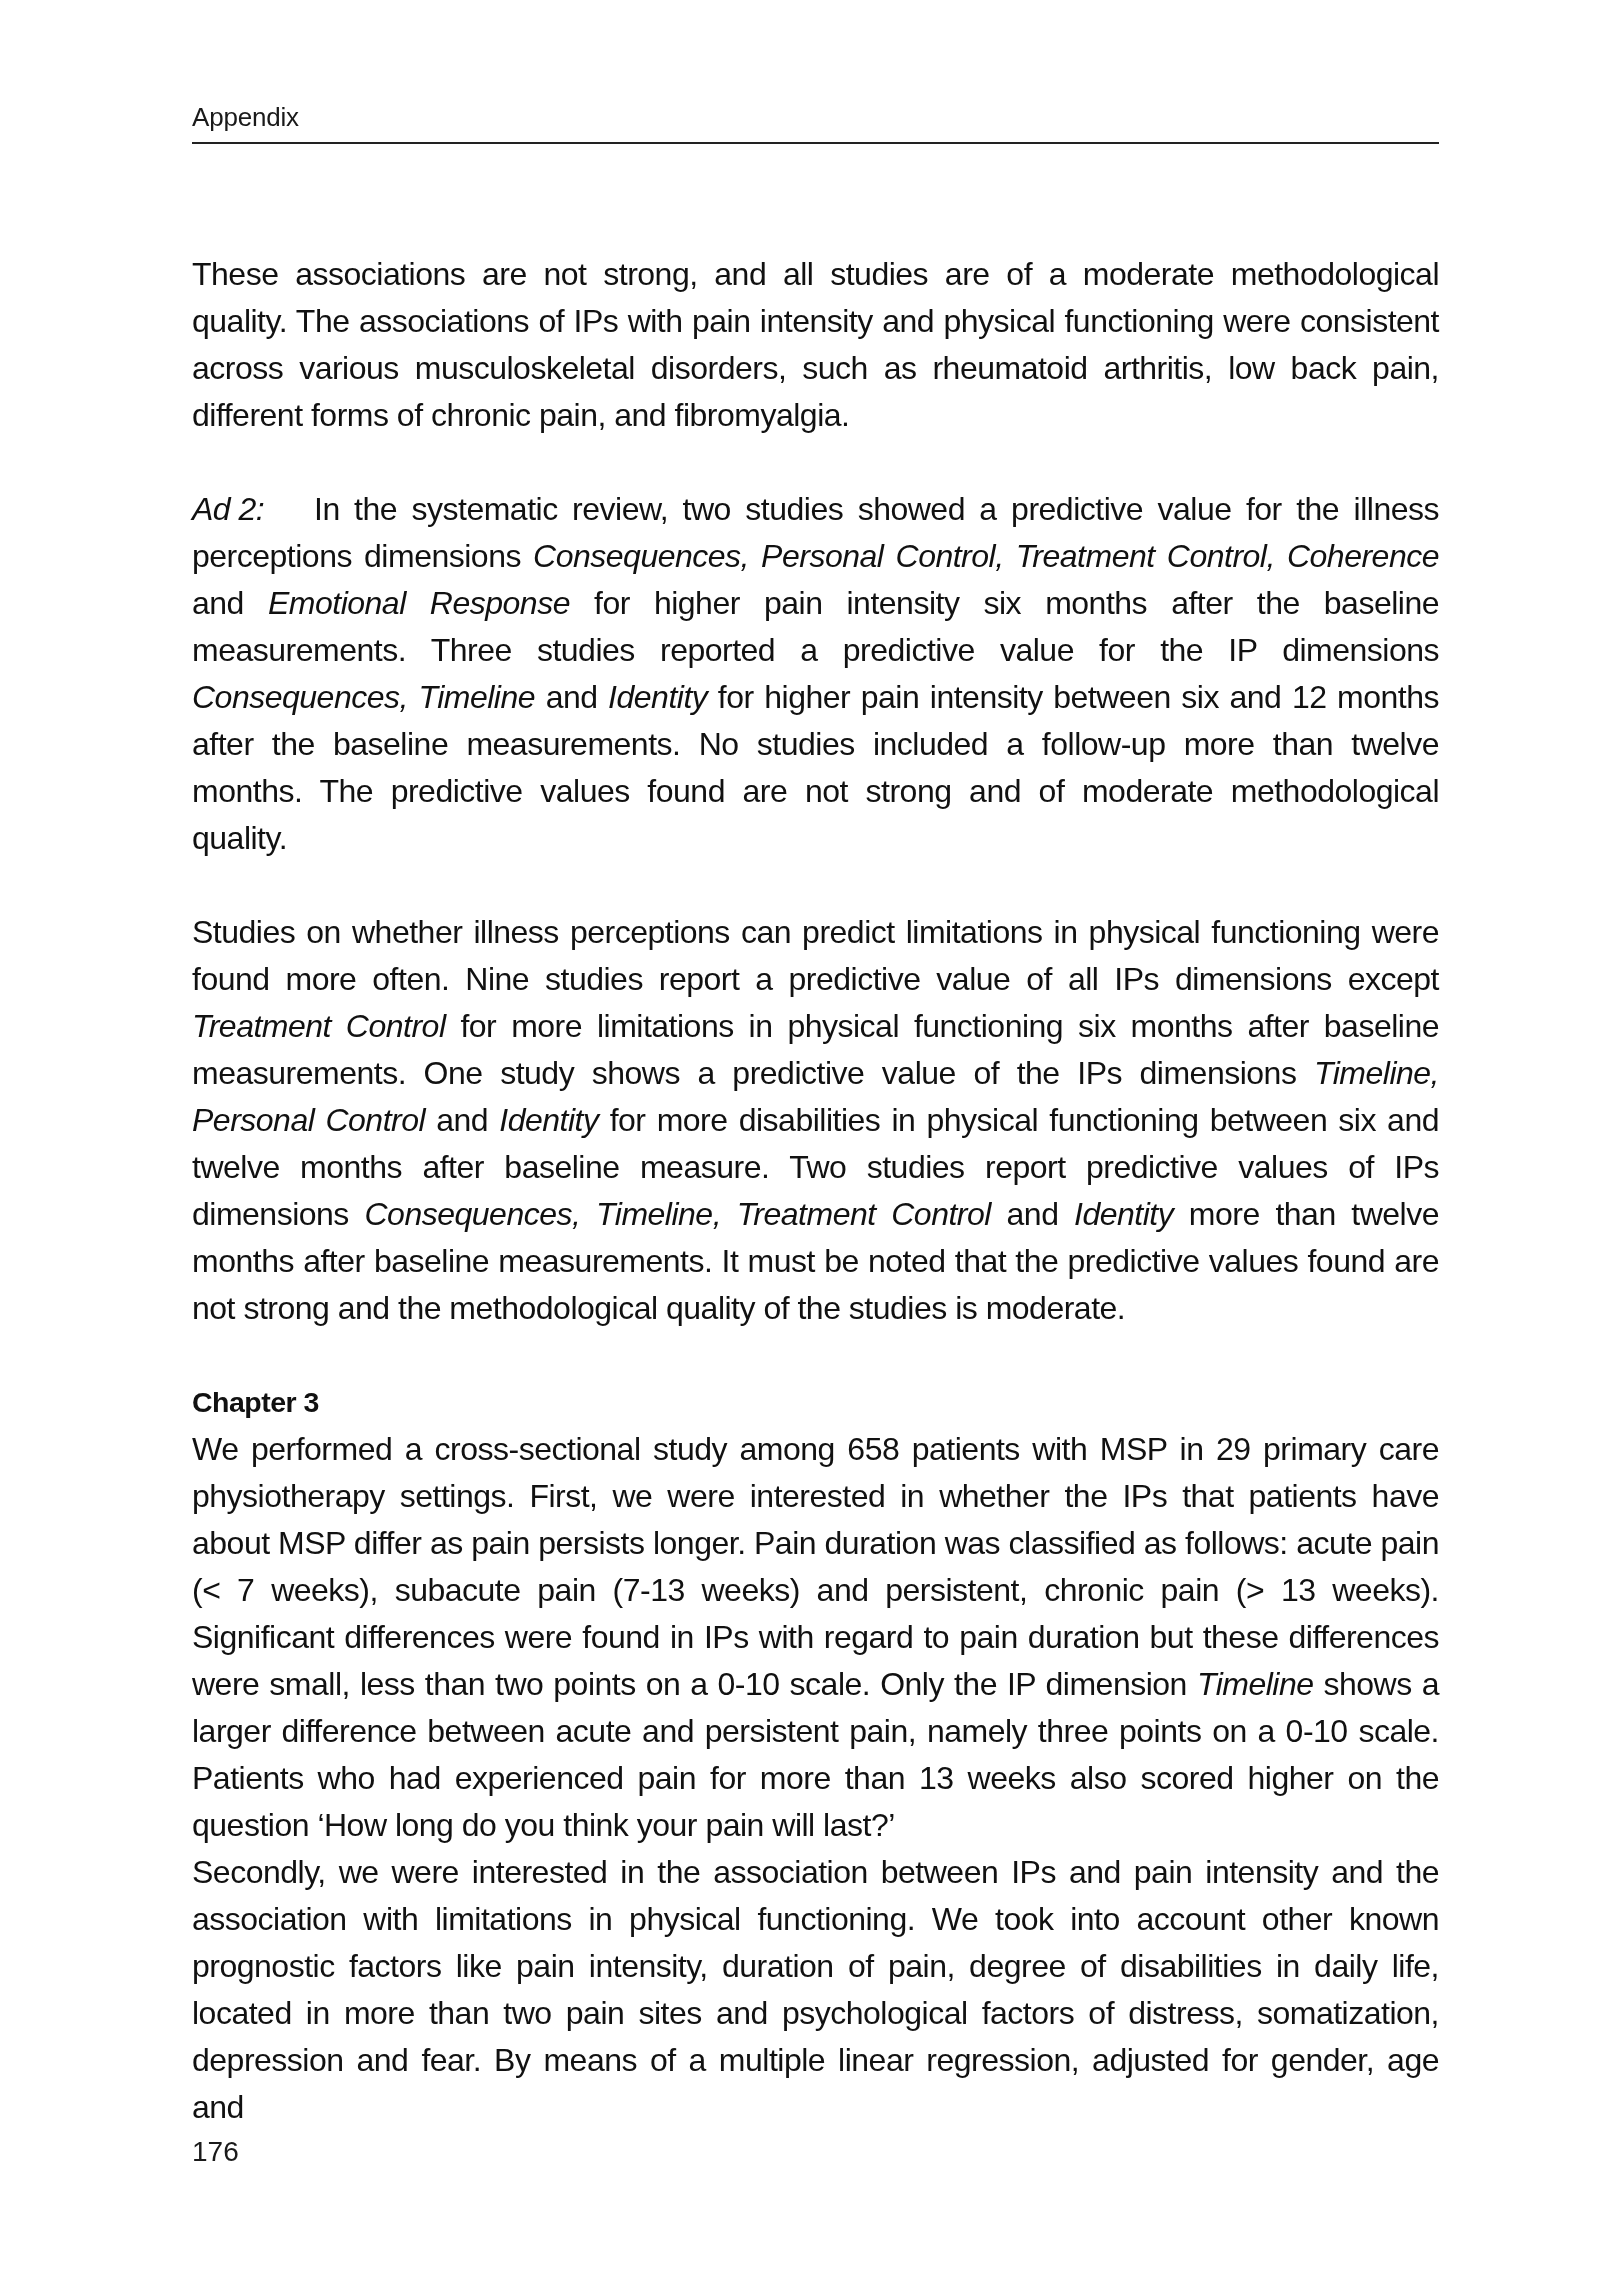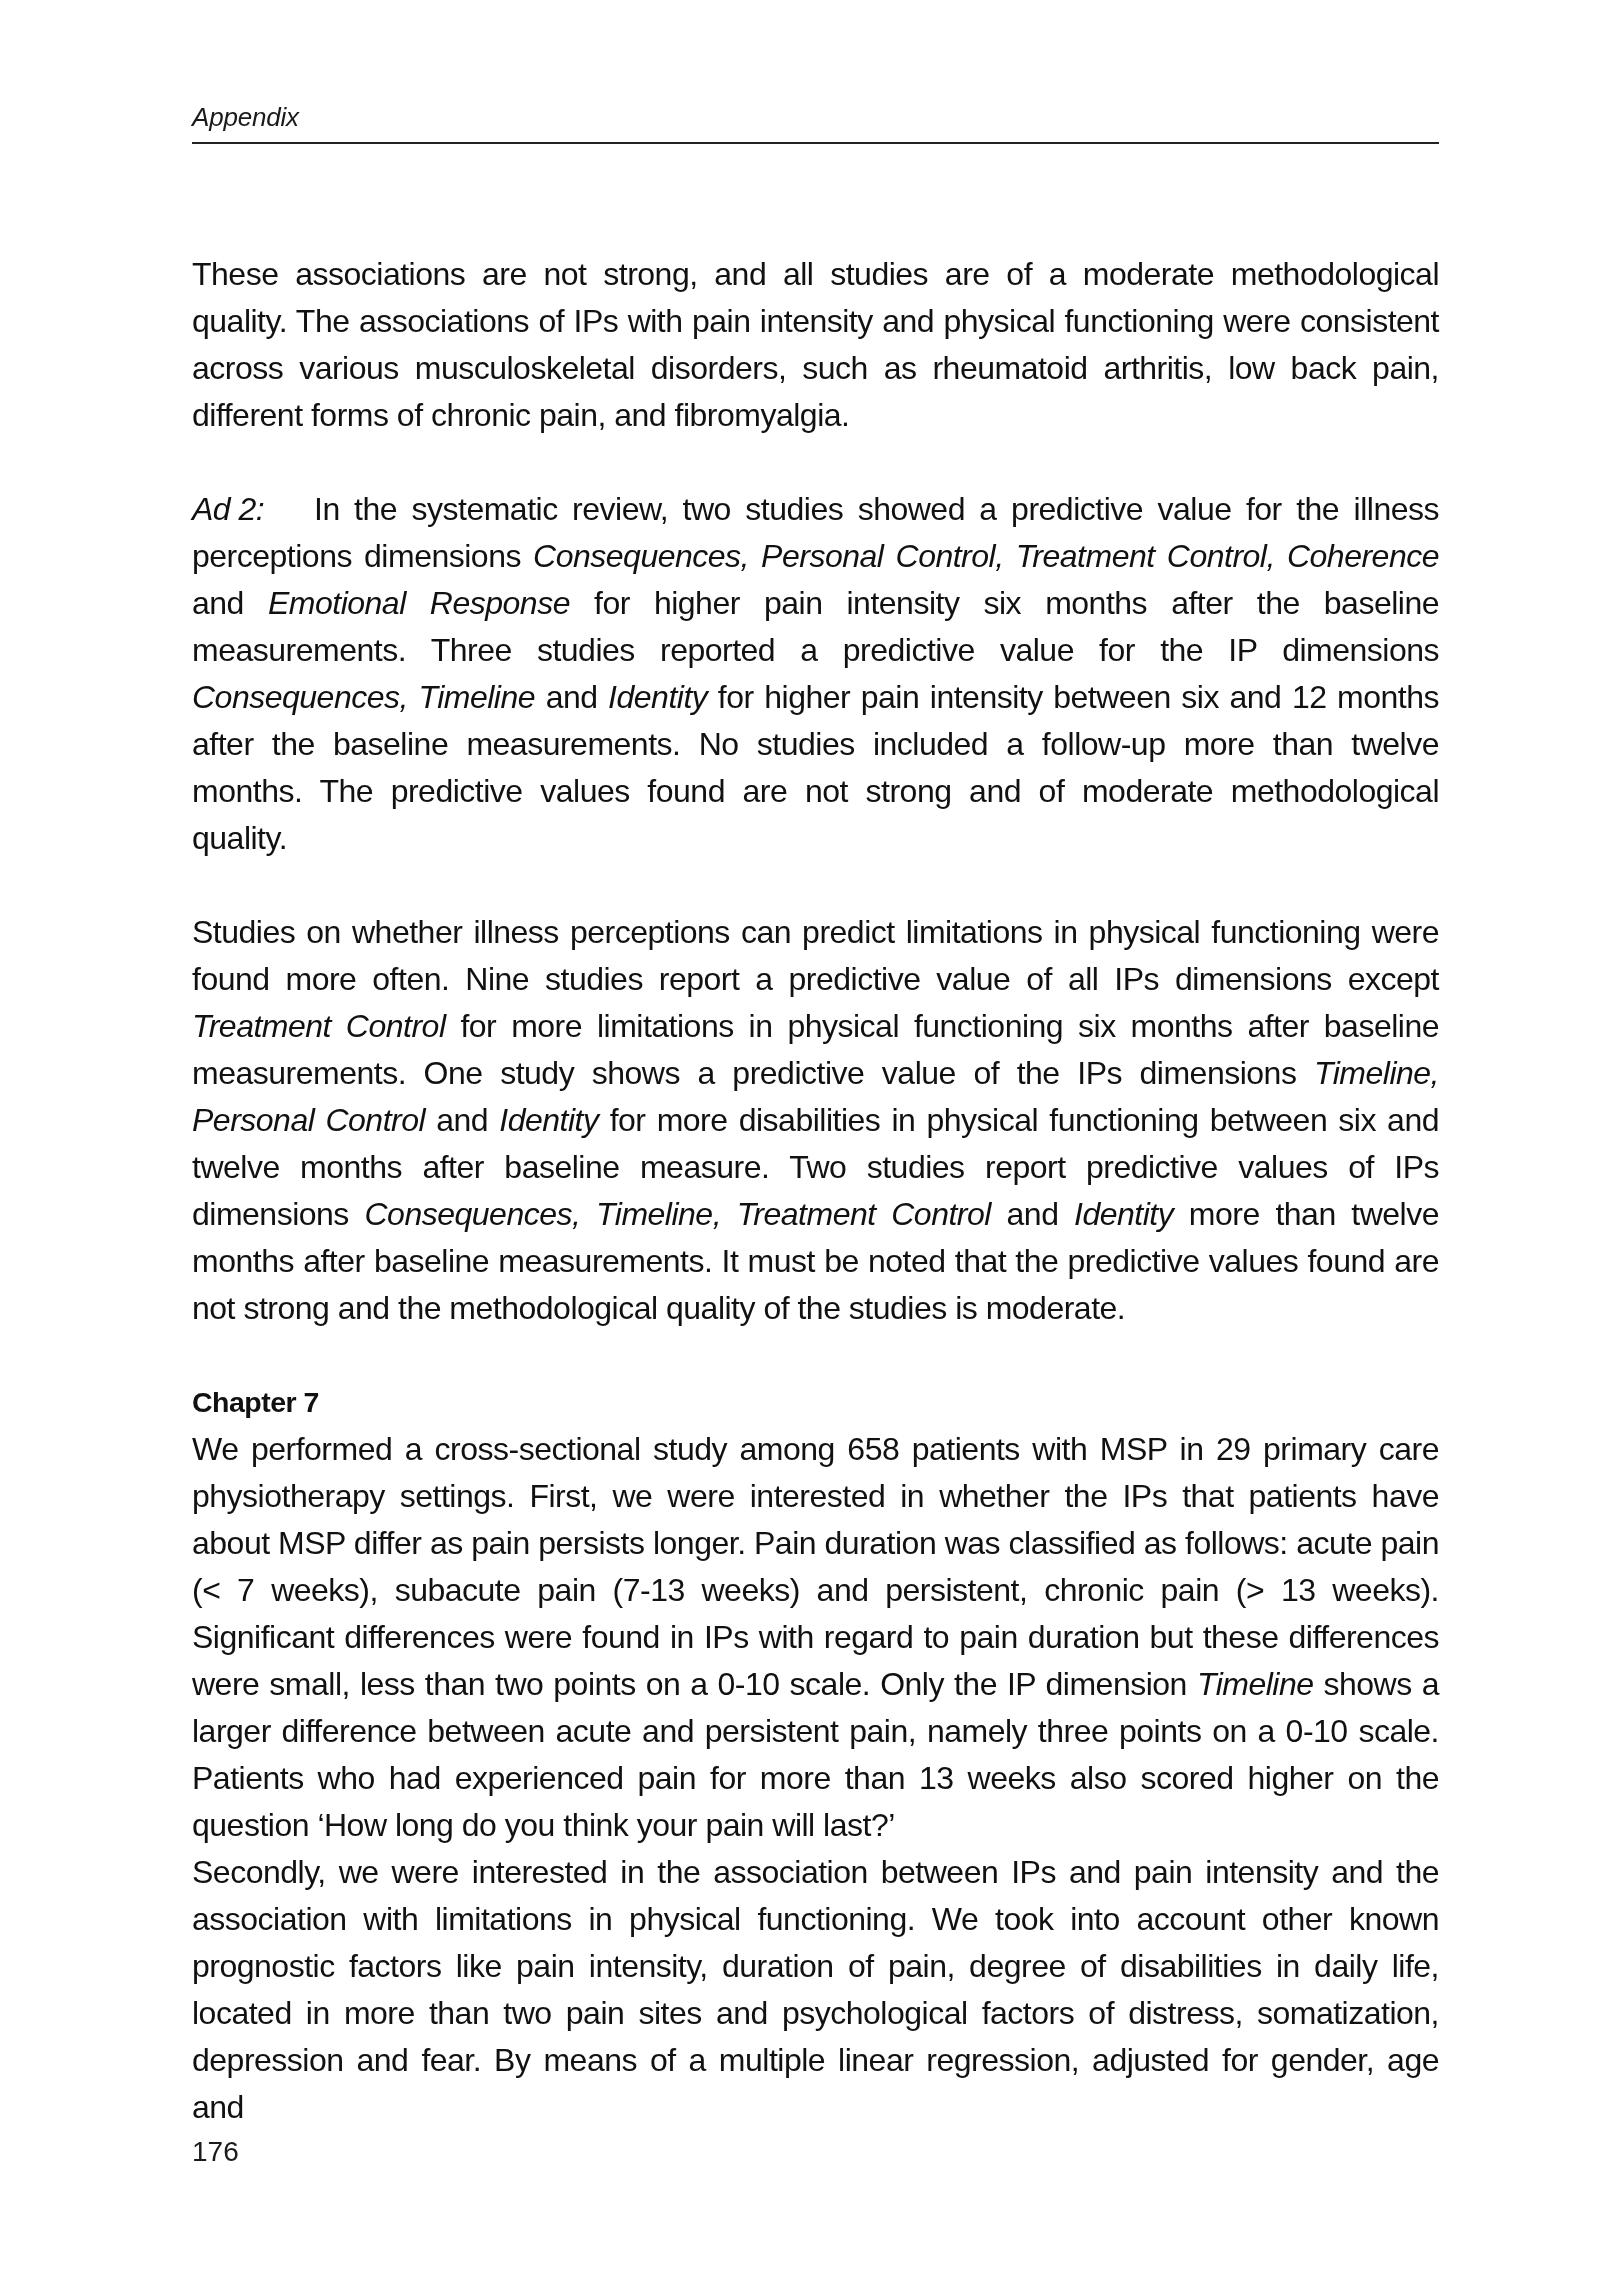--- a/index.html
+++ b/index.html
@@ -18,21 +18,20 @@
     .page {
       position: absolute;
       left: 192px;
       top: 0;
       width: 1247px;
     }
     .running-header {
       position: absolute;
       top: 102px;
       left: 0;
-      font-style: italic;
       font-size: 26px;
       letter-spacing: -0.2px;
       color: #1a1a1a;
     }
     .header-rule {
       position: absolute;
       top: 142px;
       left: 0;
       width: 1247px;
       height: 2.3px;
@@ -91,21 +90,21 @@
     <div class="gap"></div>
 
     <p><span class="lead-label">Ad 2:</span><span>In the systematic review, two studies showed a predictive value for the illness perceptions dimensions </span><em>Consequences, Personal Control, Treatment Control, Coherence</em><span> and </span><em>Emotional Response</em><span> for higher pain intensity six months after the baseline measurements. Three studies reported a predictive value for the IP dimensions </span><em>Consequences, Timeline</em><span> and </span><em>Identity</em><span> for higher pain intensity between six and 12 months after the baseline measurements. No studies included a follow-up more than twelve months. The predictive values found are not strong and of moderate methodological quality.</span></p>
 
     <div class="gap"></div>
 
     <p><span>Studies on whether illness perceptions can predict limitations in physical functioning were found more often. Nine studies report a predictive value of all IPs dimensions except </span><em>Treatment Control</em><span> for more limitations in physical functioning six months after baseline measurements. One study shows a predictive value of the IPs dimensions </span><em>Timeline, Personal Control</em><span> and </span><em>Identity</em><span> for more disabilities in physical functioning between six and twelve months after baseline measure. Two studies report predictive values of IPs dimensions </span><em>Consequences, Timeline, Treatment Control</em><span> and </span><em>Identity</em><span> more than twelve months after baseline measurements. It must be noted that the predictive values found are not strong and the methodological quality of the studies is moderate.</span></p>
 
     <div class="gap"></div>
 
-    <h3 class="heading">Chapter 7</h3>
+    <h3 class="heading">Chapter 3</h3>
 
     <p><span>We performed a cross-sectional study among 658 patients with MSP in 29 primary care physiotherapy settings. First, we were interested in whether the IPs that patients have about MSP differ as pain persists longer. Pain duration was classified as follows: acute pain (&lt; 7 weeks), subacute pain (7-13 weeks) and persistent, chronic pain (&gt; 13 weeks). Significant differences were found in IPs with regard to pain duration but these differences were small, less than two points on a 0-10 scale. Only the IP dimension </span><em>Timeline</em><span> shows a larger difference between acute and persistent pain, namely three points on a 0-10 scale. Patients who had experienced pain for more than 13 weeks also scored higher on the question ‘How long do you think your pain will last?’</span></p>
 
     <p>Secondly, we were interested in the association between IPs and pain intensity and the association with limitations in physical functioning. We took into account other known prognostic factors like pain intensity, duration of pain, degree of disabilities in daily life, located in more than two pain sites and psychological factors of distress, somatization, depression and fear. By means of a multiple linear regression, adjusted for gender, age and</p>
 
   </div>
 
   <div class="page-number">176</div>
 
 </div>

